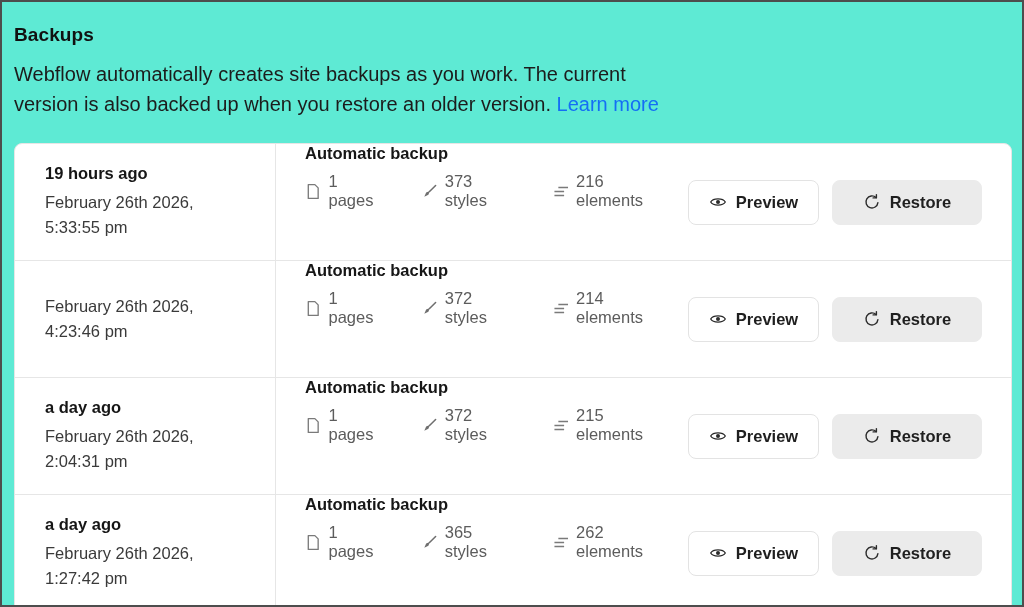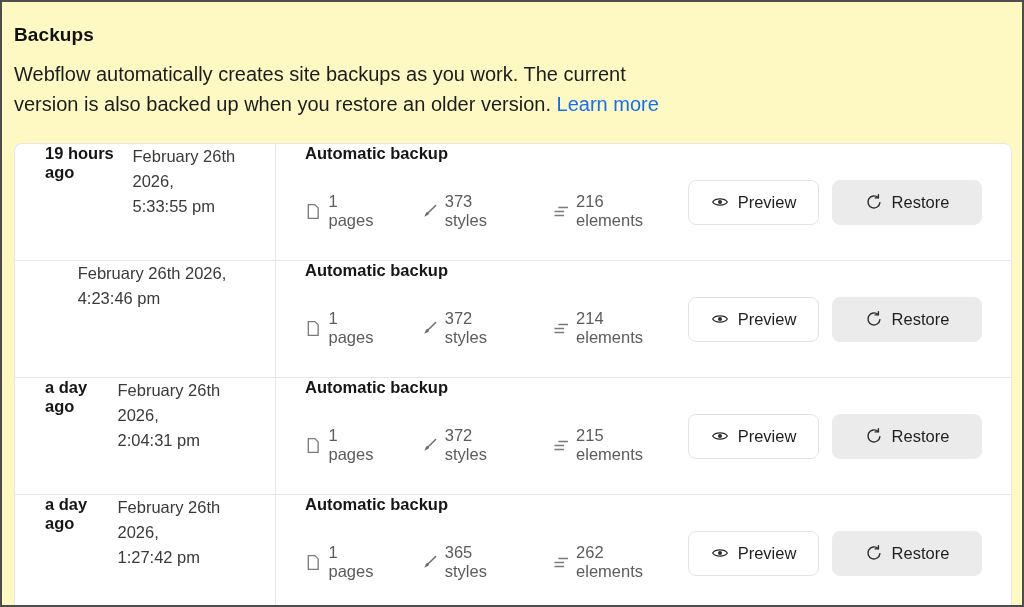--- a/index.html
+++ b/index.html
@@ -6,21 +6,21 @@
   html, body { background: #ffffff; }
   body {
     font-family: "Liberation Sans", "DejaVu Sans", sans-serif;
     color: #1a1a1a;
     -webkit-font-smoothing: antialiased;
   }
   .viewport {
     width: 1024px;
     height: 607px;
     border: 2px solid #4d4d4d;
-    background: #fef9c3;
+    background: #5eead4;
     overflow: hidden;
     position: relative;
   }
   .page {
     padding: 22px 10px 0 12px;
   }
   .page-title {
     font-size: 19px;
     font-weight: 700;
     color: #111111;
@@ -49,21 +49,21 @@
     display: grid;
     grid-template-columns: 261px 1fr auto;
     align-items: stretch;
     min-height: 117px;
     border-bottom: 1px solid #e6e6e6;
   }
   .col-when {
     border-right: 1px solid #e6e6e6;
     padding: 0 16px 0 30px;
     display: flex;
-    flex-direction: row;
+    flex-direction: column;
     justify-content: center;
   }
   .relative-time {
     font-size: 16.5px;
     font-weight: 700;
     color: #161616;
     margin-bottom: 7px;
   }
   .backup-date {
     font-size: 16.5px;
@@ -78,21 +78,20 @@
   .backup-name {
     font-size: 16.5px;
     font-weight: 700;
     color: #161616;
     margin-bottom: 9px;
   }
   .stats {
     display: flex;
     align-items: center;
     gap: 36px;
-    margin-top: 20px;
   }
   .stat {
     display: flex;
     align-items: center;
     gap: 7px;
     font-size: 16.5px;
     color: #5c5c5c;
   }
   .stat svg { display: block; }
   .col-actions {
@@ -105,20 +104,21 @@
     display: inline-flex;
     align-items: center;
     justify-content: center;
     gap: 9px;
     height: 45px;
     border-radius: 8px;
     font-family: "Liberation Sans", "DejaVu Sans", sans-serif;
     font-size: 16.5px;
     color: #1f1f1f;
     cursor: pointer;
+    font-weight: bold;
   }
   .btn svg { display: block; }
   .btn-preview {
     background: #ffffff;
     border: 1px solid #e3e3e3;
     width: 131px;
   }
   .btn-restore {
     background: #ebebeb;
     border: 1px solid #ebebeb;

